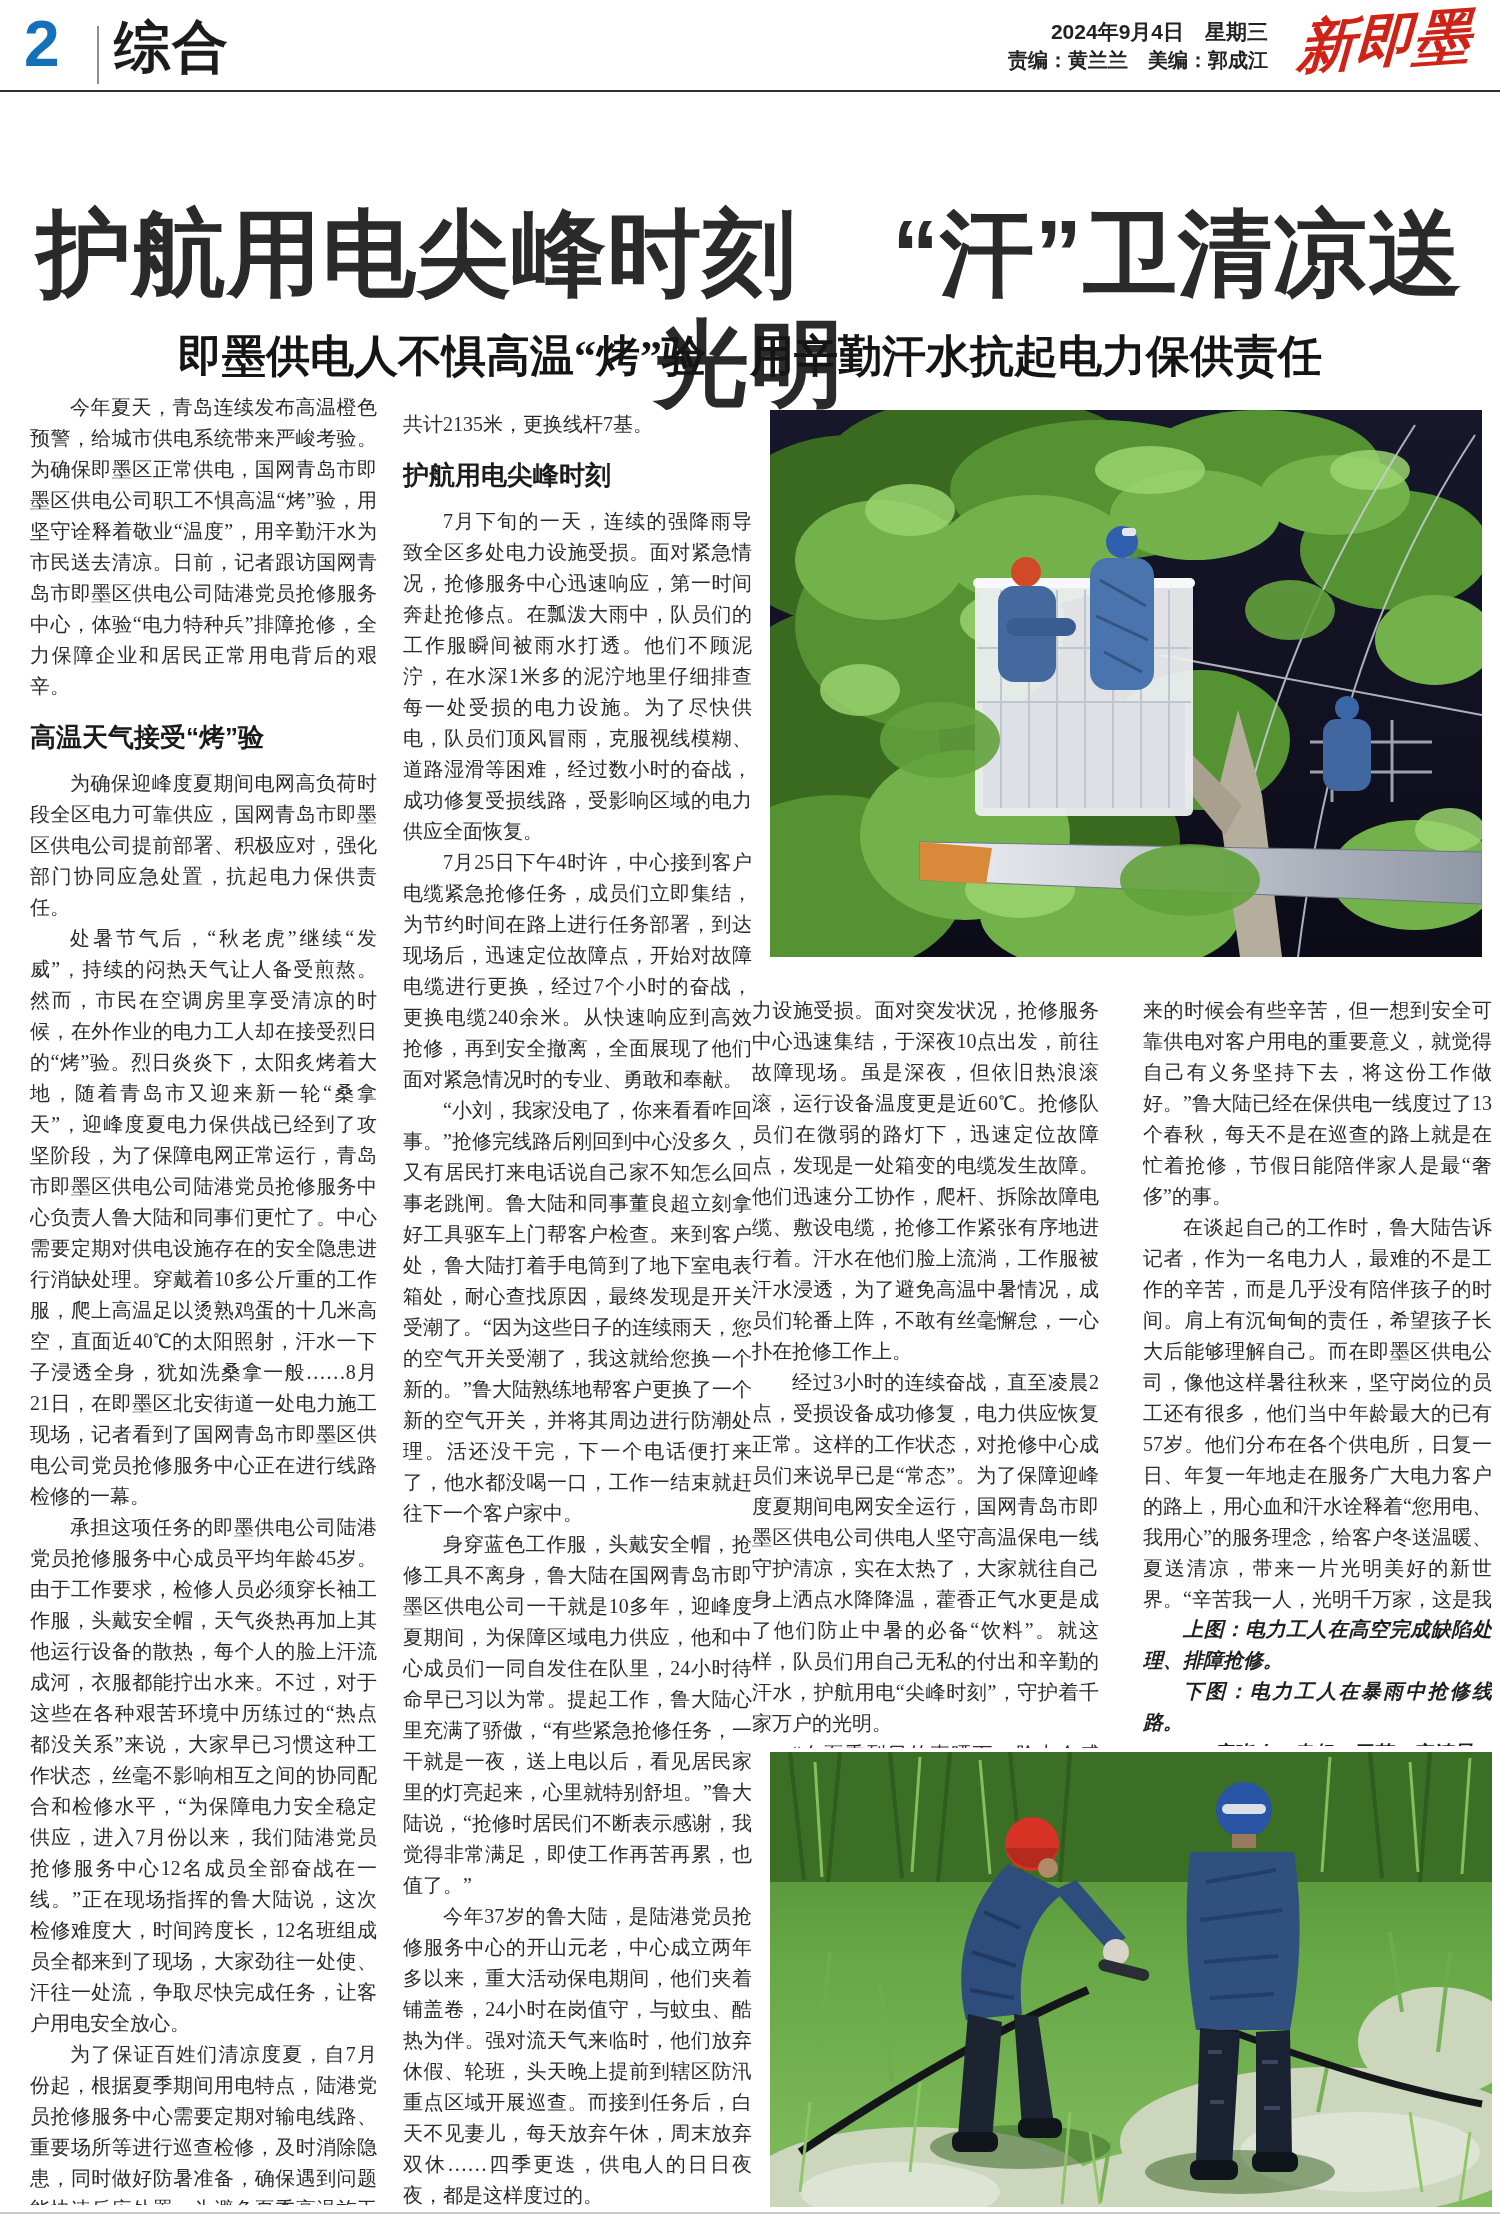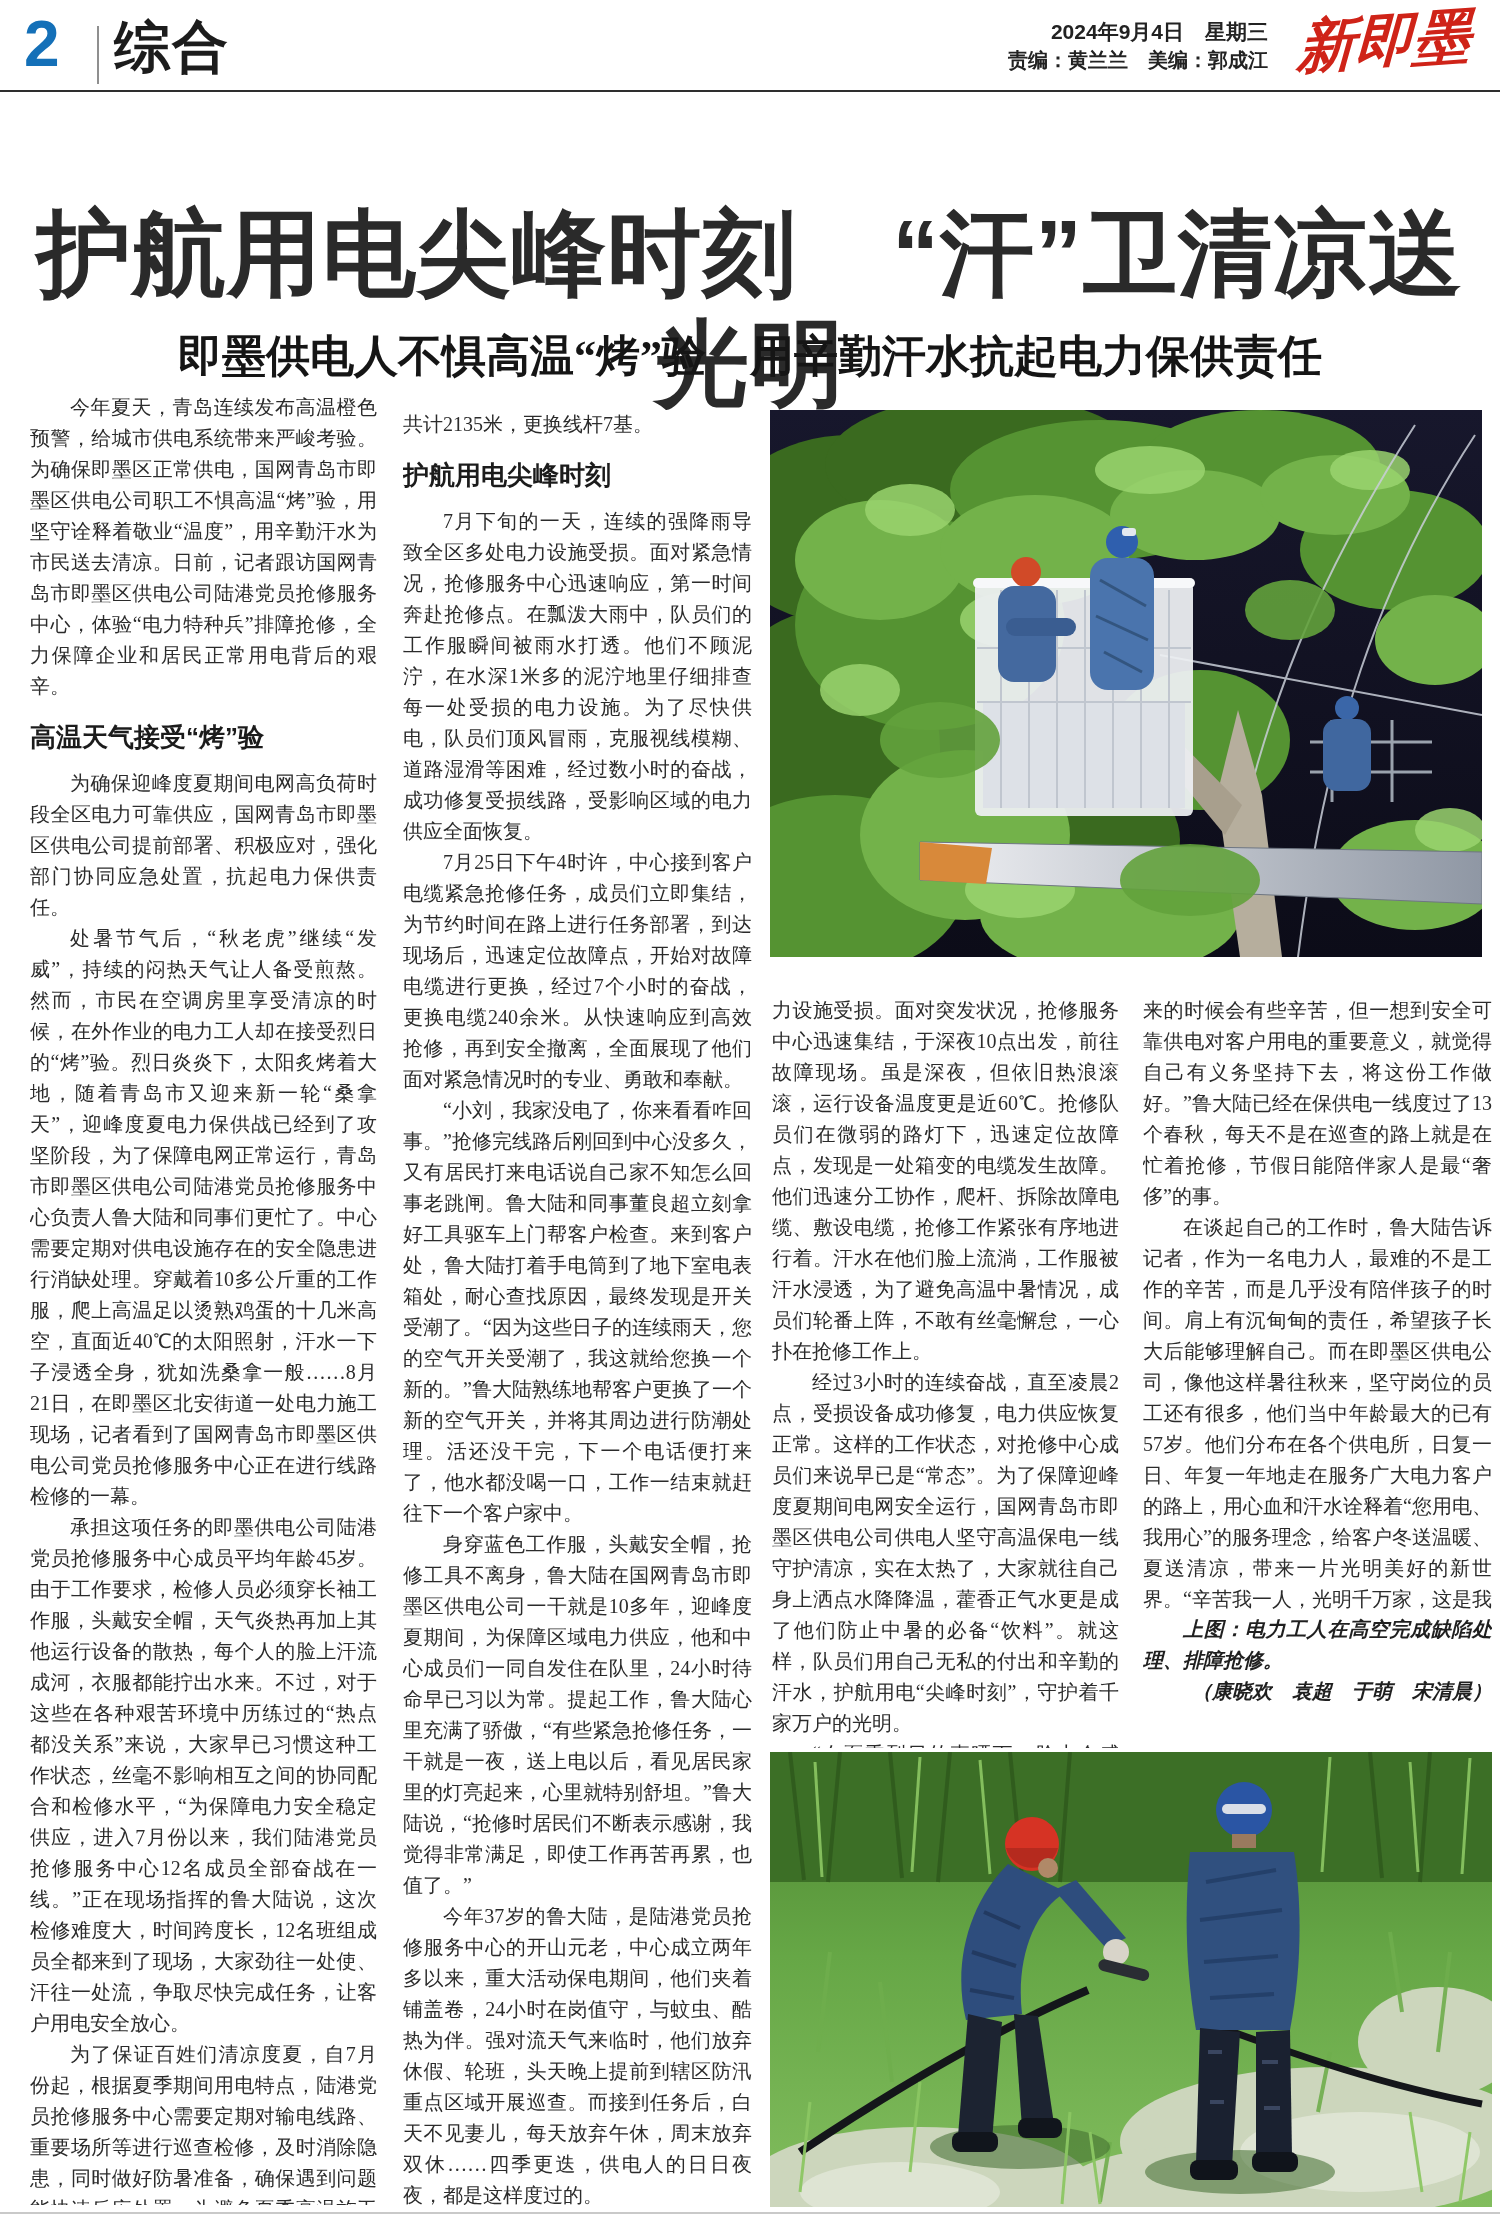--- a/index.html
+++ b/index.html
@@ -69,31 +69,32 @@
     </section>
   <section class="col" style="left:403px;top:392px;width:349px;height:1813px;">
       <p class="para noindent">共计2135米，更换线杆7基。</p>
       <h3 class="subhead">护航用电尖峰时刻</h3>
       <p class="para">7月下旬的一天，连续的强降雨导致全区多处电力设施受损。面对紧急情况，抢修服务中心迅速响应，第一时间奔赴抢修点。在瓢泼大雨中，队员们的工作服瞬间被雨水打透。他们不顾泥泞，在水深1米多的泥泞地里仔细排查每一处受损的电力设施。为了尽快供电，队员们顶风冒雨，克服视线模糊、道路湿滑等困难，经过数小时的奋战，成功修复受损线路，受影响区域的电力供应全面恢复。</p>
       <p class="para">7月25日下午4时许，中心接到客户电缆紧急抢修任务，成员们立即集结，为节约时间在路上进行任务部署，到达现场后，迅速定位故障点，开始对故障电缆进行更换，经过7个小时的奋战，更换电缆240余米。从快速响应到高效抢修，再到安全撤离，全面展现了他们面对紧急情况时的专业、勇敢和奉献。</p>
       <p class="para">“小刘，我家没电了，你来看看咋回事。”抢修完线路后刚回到中心没多久，又有居民打来电话说自己家不知怎么回事老跳闸。鲁大陆和同事董良超立刻拿好工具驱车上门帮客户检查。来到客户处，鲁大陆打着手电筒到了地下室电表箱处，耐心查找原因，最终发现是开关受潮了。“因为这些日子的连续雨天，您的空气开关受潮了，我这就给您换一个新的。”鲁大陆熟练地帮客户更换了一个新的空气开关，并将其周边进行防潮处理。活还没干完，下一个电话便打来了，他水都没喝一口，工作一结束就赶往下一个客户家中。</p>
       <p class="para">身穿蓝色工作服，头戴安全帽，抢修工具不离身，鲁大陆在国网青岛市即墨区供电公司一干就是10多年，迎峰度夏期间，为保障区域电力供应，他和中心成员们一同自发住在队里，24小时待命早已习以为常。提起工作，鲁大陆心里充满了骄傲，“有些紧急抢修任务，一干就是一夜，送上电以后，看见居民家里的灯亮起来，心里就特别舒坦。”鲁大陆说，“抢修时居民们不断表示感谢，我觉得非常满足，即使工作再苦再累，也值了。”</p>
       <p class="para">今年37岁的鲁大陆，是陆港党员抢修服务中心的开山元老，中心成立两年多以来，重大活动保电期间，他们夹着铺盖卷，24小时在岗值守，与蚊虫、酷热为伴。强对流天气来临时，他们放弃休假、轮班，头天晚上提前到辖区防汛重点区域开展巡查。而接到任务后，白天不见妻儿，每天放弃午休，周末放弃双休……四季更迭，供电人的日日夜夜，都是这样度过的。</p>
     </section>
-  <section class="col" style="left:772px;top:978px;width:347px;height:770px;">
+  <section class="col" style="left:752px;top:978px;width:347px;height:770px;">
       <p class="para noindent">力设施受损。面对突发状况，抢修服务中心迅速集结，于深夜10点出发，前往故障现场。虽是深夜，但依旧热浪滚滚，运行设备温度更是近60℃。抢修队员们在微弱的路灯下，迅速定位故障点，发现是一处箱变的电缆发生故障。他们迅速分工协作，爬杆、拆除故障电缆、敷设电缆，抢修工作紧张有序地进行着。汗水在他们脸上流淌，工作服被汗水浸透，为了避免高温中暑情况，成员们轮番上阵，不敢有丝毫懈怠，一心扑在抢修工作上。</p>
       <p class="para">经过3小时的连续奋战，直至凌晨2点，受损设备成功修复，电力供应恢复正常。这样的工作状态，对抢修中心成员们来说早已是“常态”。为了保障迎峰度夏期间电网安全运行，国网青岛市即墨区供电公司供电人坚守高温保电一线守护清凉，实在太热了，大家就往自己身上洒点水降降温，藿香正气水更是成了他们防止中暑的必备“饮料”。就这样，队员们用自己无私的付出和辛勤的汗水，护航用电“尖峰时刻”，守护着千家万户的光明。</p>
       <p class="para">“在夏季烈日的直晒下，脸上会感到火辣辣的。工作服密不透风，每次开展检修作业，工作服都会被汗水湿透，在密闭空间内作业像蒸高温桑拿一般。忙起</p>
     </section>
   <section class="col" style="left:1143px;top:978px;width:349px;height:634px;">
       <p class="para noindent">来的时候会有些辛苦，但一想到安全可靠供电对客户用电的重要意义，就觉得自己有义务坚持下去，将这份工作做好。”鲁大陆已经在保供电一线度过了13个春秋，每天不是在巡查的路上就是在忙着抢修，节假日能陪伴家人是最“奢侈”的事。</p>
       <p class="para">在谈起自己的工作时，鲁大陆告诉记者，作为一名电力人，最难的不是工作的辛苦，而是几乎没有陪伴孩子的时间。肩上有沉甸甸的责任，希望孩子长大后能够理解自己。而在即墨区供电公司，像他这样暑往秋来，坚守岗位的员工还有很多，他们当中年龄最大的已有57岁。他们分布在各个供电所，日复一日、年复一年地走在服务广大电力客户的路上，用心血和汗水诠释着“您用电、我用心”的服务理念，给客户冬送温暖、夏送清凉，带来一片光明美好的新世界。“辛苦我一人，光明千万家，这是我们电力人的骄傲。”朴实的语言诠释了供电人不平凡的年华。</p>
     </section>
   <section class="col" style="left:1143px;top:1614px;width:349px;height:132px;">
       <p class="caption">上图：电力工人在高空完成缺陷处理、排障抢修。</p>
+      <p class="caption">下图：电力工人在暴雨中抢修线路。</p>
       <p class="byline">（康晓欢　袁超　于萌　宋清晨）</p>
     </section>
 
   <figure class="photo" style="left:770px;top:410px;width:712px;height:547px;margin:0;">
     <svg viewBox="0 0 712 547" width="712" height="547" preserveAspectRatio="none">
       <defs>
         <linearGradient id="sky" x1="0" y1="0" x2="0" y2="1">
           <stop offset="0" stop-color="#17172c"></stop>
             <stop offset="1" stop-color="#0c0c18"></stop>
         </linearGradient>

